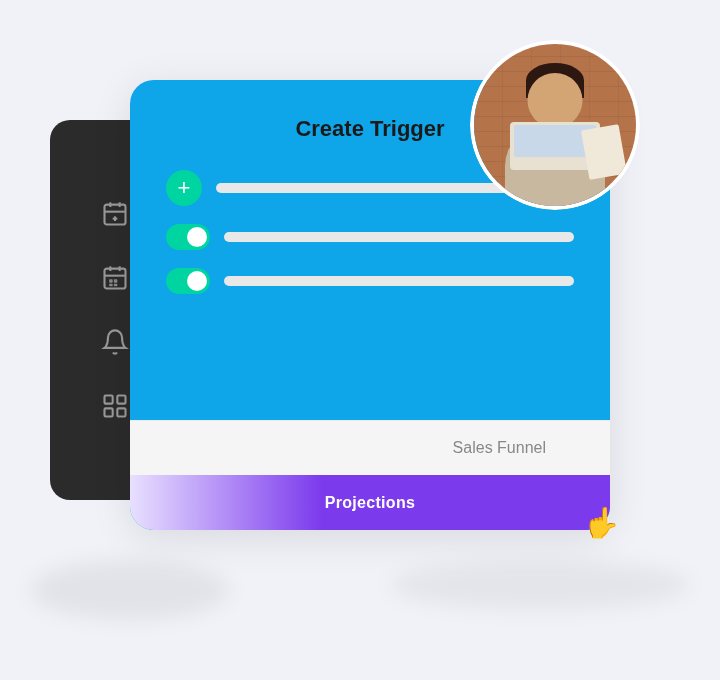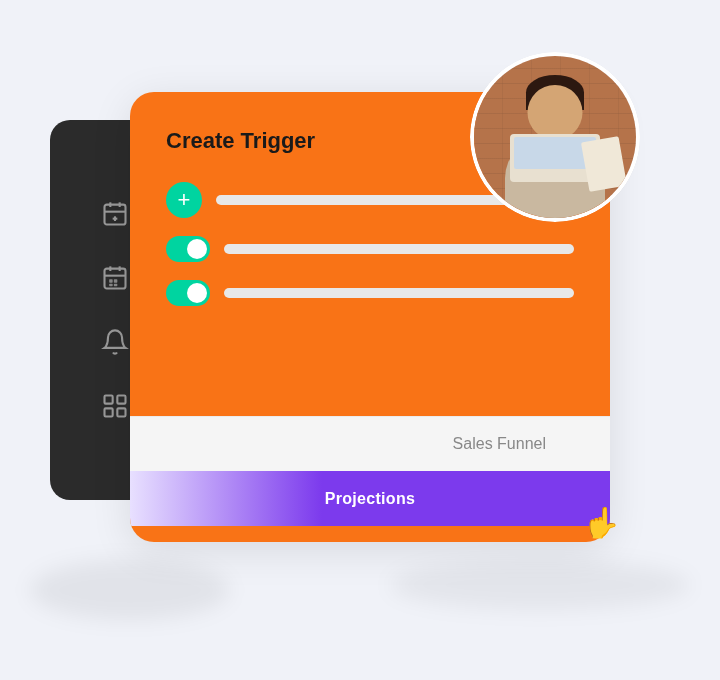--- a/index.html
+++ b/index.html
@@ -52,29 +52,30 @@
       height: 28px;
       stroke: #999;
       fill: none;
       stroke-width: 1.8;
     }
 
     
     .main-card {
       position: absolute;
       left: 80px;
-      top: 12px;
+      top: 0;
       width: 480px;
       height: 450px;
-      background: #f97316;
+      background: #0ea5e9;
       border-radius: 24px;
       z-index: 2;
       padding: 36px 36px 0 36px;
       box-shadow: 0 8px 40px rgba(0,0,0,0.10);
       overflow: visible;
+      text-align: center;
     }
 
     .card-title {
       font-size: 22px;
       font-weight: 700;
       color: #1a1a1a;
       margin-bottom: 28px;
     }
 
     .trigger-rows {
@@ -138,21 +139,21 @@
       background: #e8e8e8;
       border-radius: 5px;
     }
 
     
     .card-bottom {
       position: absolute;
       bottom: 0;
       left: 0;
       right: 0;
-      height: 126px;
+      height: 110px;
       border-radius: 0 0 24px 24px;
       overflow: hidden;
       display: flex;
       flex-direction: column;
     }
 
     .sales-funnel-row {
       height: 55px;
       display: flex;
       align-items: center;

